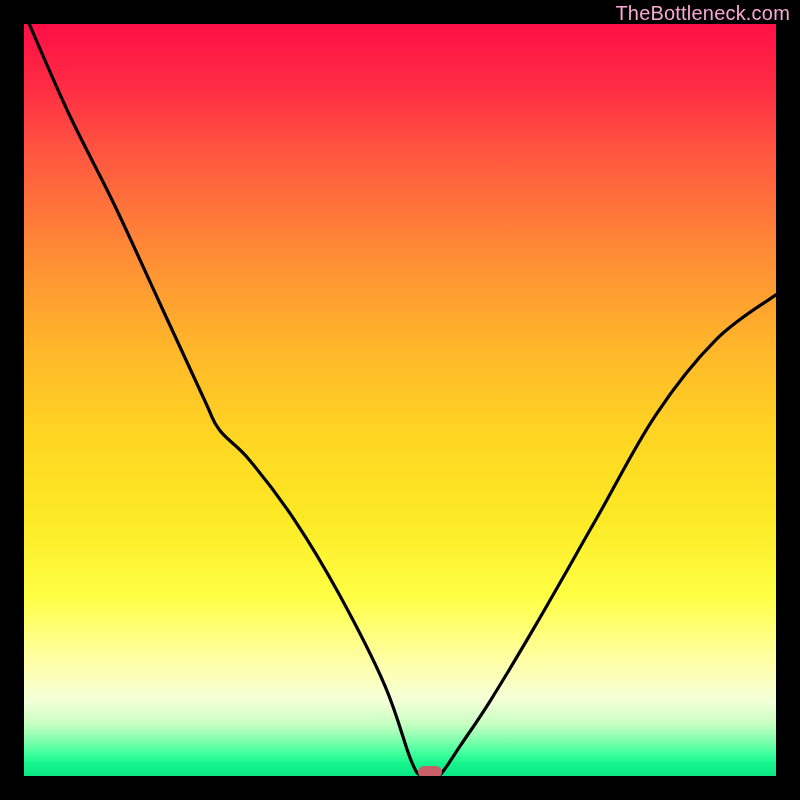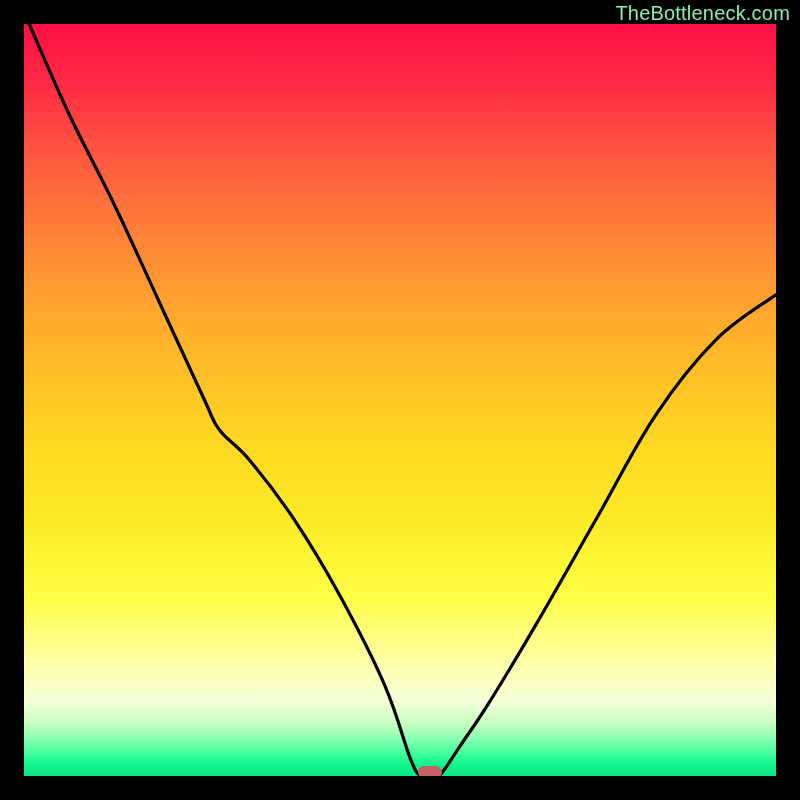--- a/index.html
+++ b/index.html
@@ -53,21 +53,21 @@
     position: absolute;
     left: 0;
     top: 0;
     width: 100%;
     height: 100%;
   }
   .watermark {
     position: absolute;
     top: 2px;
     right: 10px;
-    color: #86efac;
+    color: #f9a8d4;
     font-family: Arial, Helvetica, sans-serif;
     font-size: 20px;
     letter-spacing: 0.2px;
     user-select: none;
   }
   .marker {
     position: absolute;
     width: 24px;
     height: 12px;
     border-radius: 6px;

